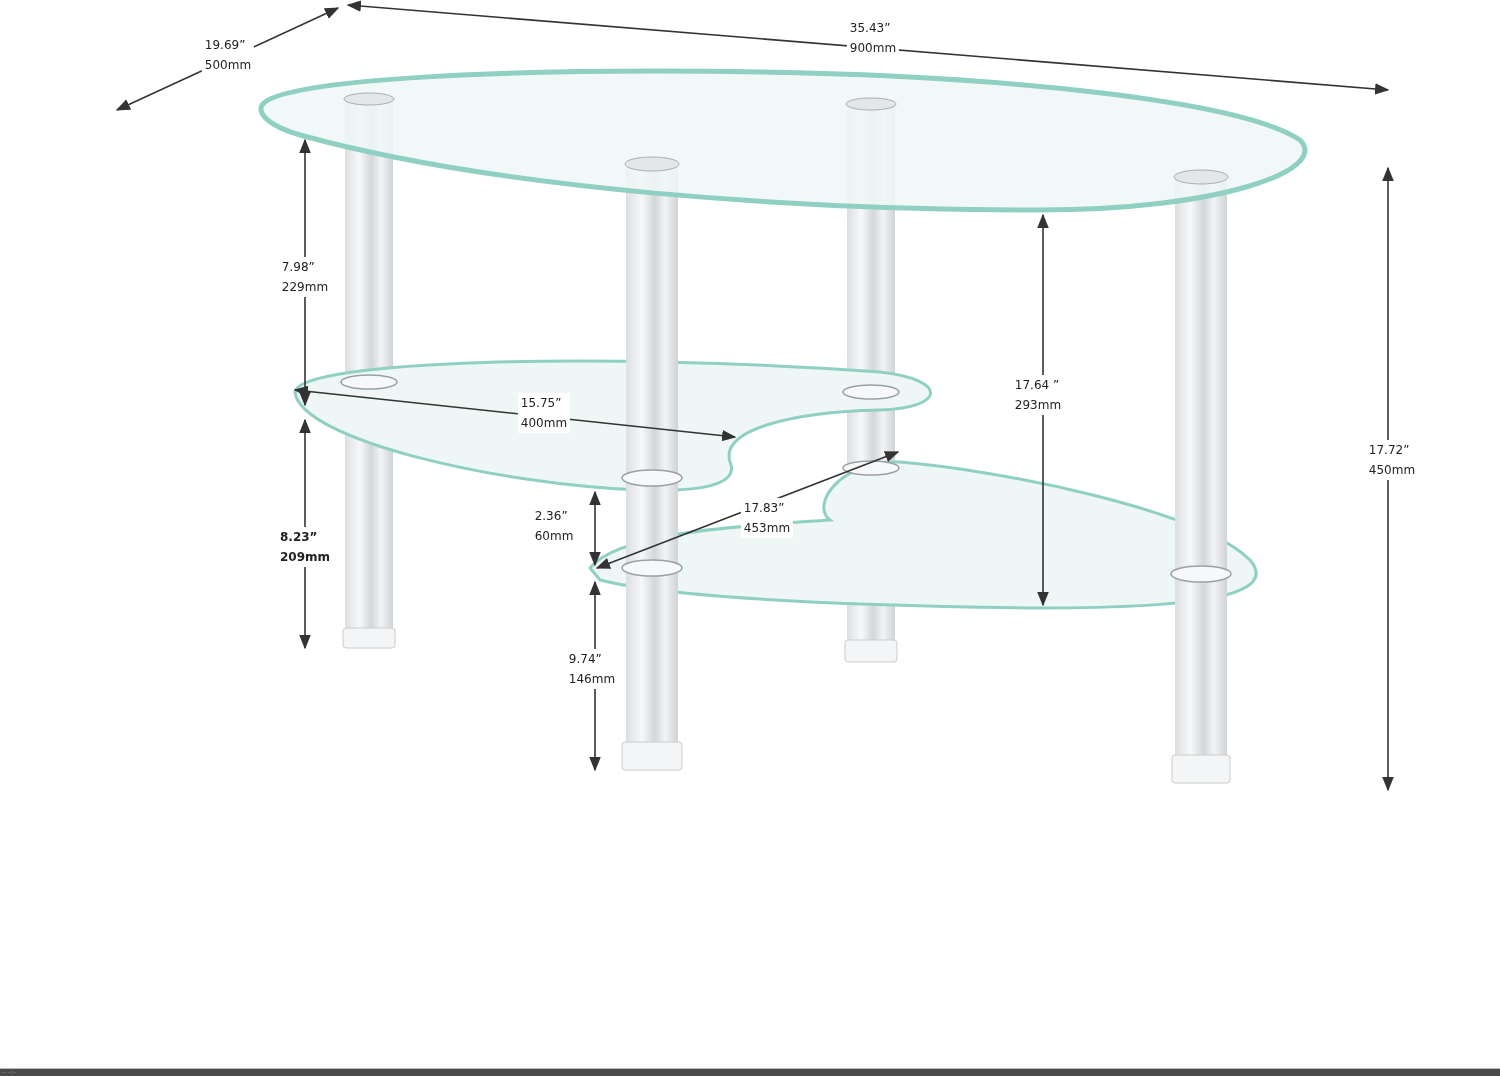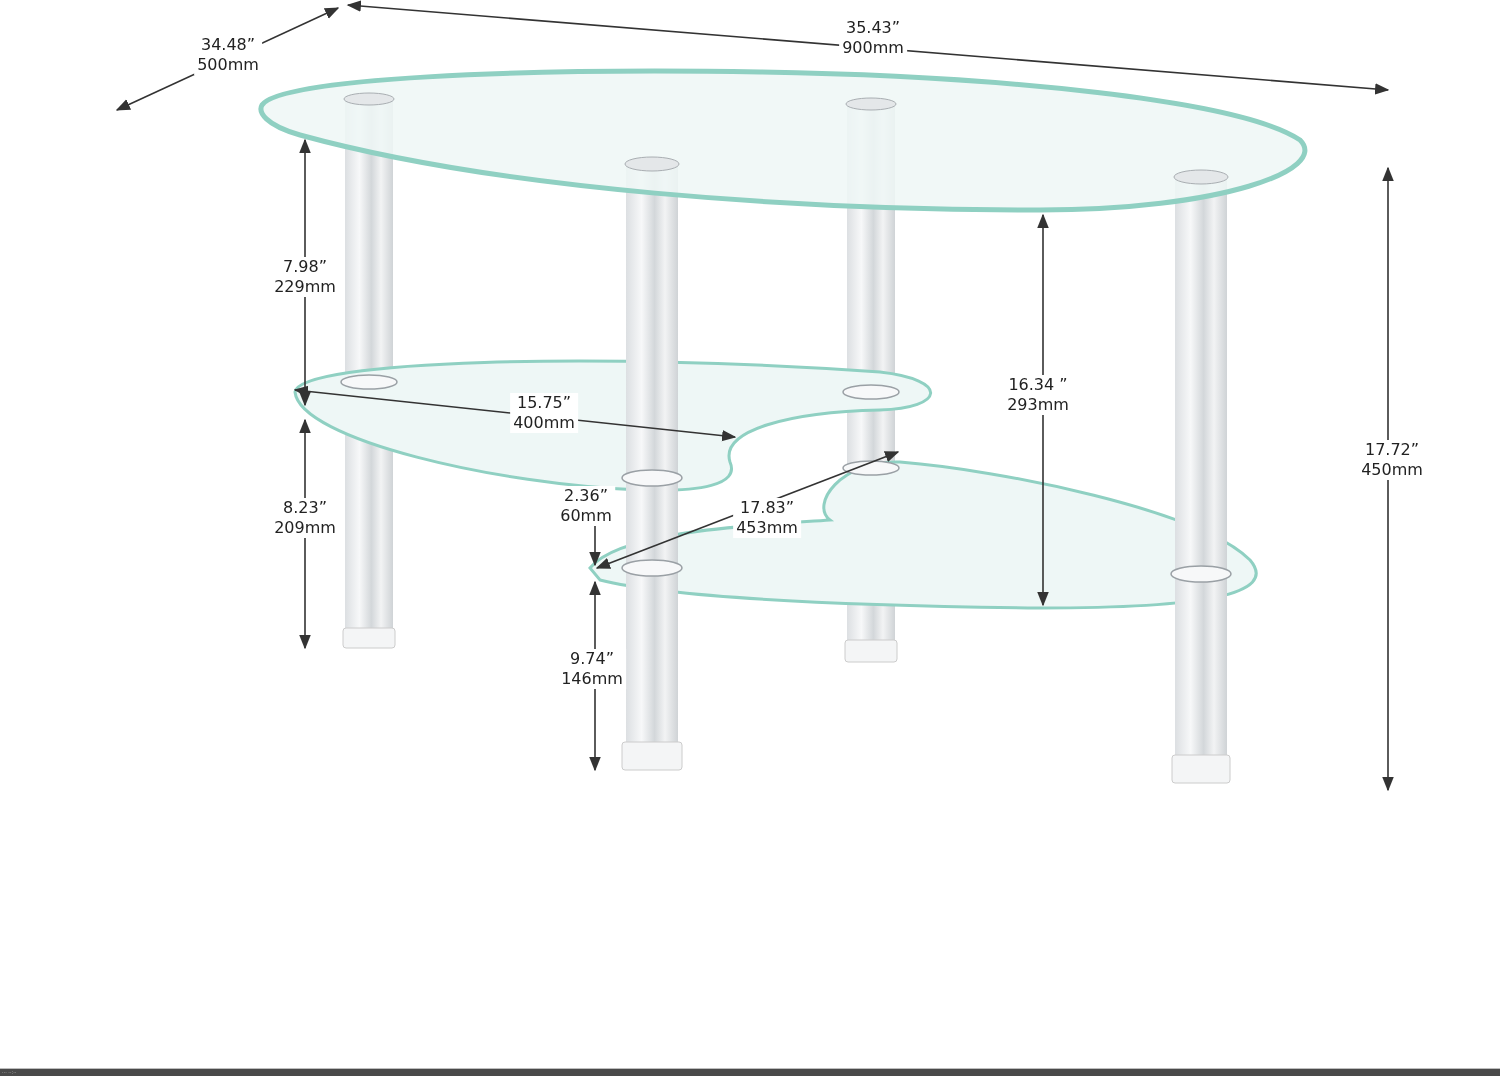--- a/index.html
+++ b/index.html
@@ -1,18 +1,18 @@
 <!DOCTYPE html>
 <html><head>
 <meta charset="utf-8">
 <style>
   html, body { margin:0; padding:0; background:#ffffff; }
   body { width:1500px; height:1076px; position:relative; overflow:hidden; font-family:"DejaVu Sans", "Liberation Sans", sans-serif; }
   #stage { position:absolute; left:0; top:0; width:1500px; height:1076px; }
-  .dim-label { position:absolute; text-align:center; color:#222; font-size:16px; line-height:20px; background:#fff; padding:0 3px; white-space:nowrap; transform:translate(-50%, -50%); }
+  .dim-label { position:absolute; text-align:left; color:#222; font-size:12px; line-height:20px; background:#fff; padding:0 3px; white-space:nowrap; transform:translate(-50%, -50%); }
   .dim-label span { display:block; }
   #bottom-bar { position:absolute; left:0; top:1068px; width:1500px; height:8px; background:#4a4a4a; border-top:1px solid #bdbdbd; }
   #bottom-bar-text { position:absolute; left:2px; top:-1px; font-size:5px; color:#cfcfcf; line-height:8px; }
 </style>
 </head>
 <body>
 
 <div id="stage">
   <svg width="1500" height="1076" viewBox="0 0 1500 1076" xmlns="http://www.w3.org/2000/svg">
     <defs>
@@ -78,52 +78,52 @@
       <line x1="295" y1="390" x2="735" y2="437" marker-start="url(#ah)" marker-end="url(#ah)"></line>
       <line x1="1043" y1="215" x2="1043" y2="605" marker-start="url(#ah)" marker-end="url(#ah)"></line>
       <line x1="1388" y1="168" x2="1388" y2="790" marker-start="url(#ah)" marker-end="url(#ah)"></line>
       <line x1="595" y1="492" x2="595" y2="565" marker-start="url(#ah)" marker-end="url(#ah)"></line>
       <line x1="595" y1="582" x2="595" y2="770" marker-start="url(#ah)" marker-end="url(#ah)"></line>
       <line x1="597" y1="568" x2="898" y2="452" marker-start="url(#ah)" marker-end="url(#ah)"></line>
     </g>
   </svg>
 
   <div class="dim-label" style="left:228px; top:55px;">
-    <span>34.48”</span>
+    <span>19.69”</span>
     <span>500mm</span>
   </div>
   <div class="dim-label" style="left:873px; top:38px;">
     <span>35.43”</span>
     <span>900mm</span>
   </div>
   <div class="dim-label" style="left:305px; top:277px;">
     <span>7.98”</span>
     <span>229mm</span>
   </div>
   <div class="dim-label" style="left:544px; top:413px;">
     <span>15.75”</span>
     <span>400mm</span>
   </div>
   <div class="dim-label" style="left:1038px; top:395px;">
-    <span>16.34 ”</span>
+    <span>17.64 ”</span>
     <span>293mm</span>
   </div>
   <div class="dim-label" style="left:1392px; top:460px;">
     <span>17.72”</span>
     <span>450mm</span>
   </div>
-  <div class="dim-label" style="left:305px; top:518px;">
+  <div class="dim-label" style="left:305px; top:547px;font-weight:bold;">
     <span>8.23”</span>
     <span>209mm</span>
   </div>
   <div class="dim-label" style="left:767px; top:518px;">
     <span>17.83”</span>
     <span>453mm</span>
   </div>
-  <div class="dim-label" style="left:554px; top:506px;margin-left:32px;">
+  <div class="dim-label" style="left:554px; top:526px;">
     <span>2.36”</span>
     <span>60mm</span>
   </div>
   <div class="dim-label" style="left:592px; top:669px;">
     <span>9.74”</span>
     <span>146mm</span>
   </div>
 
   <div id="bottom-bar">
     <span id="bottom-bar-text">··· ··:··</span>

